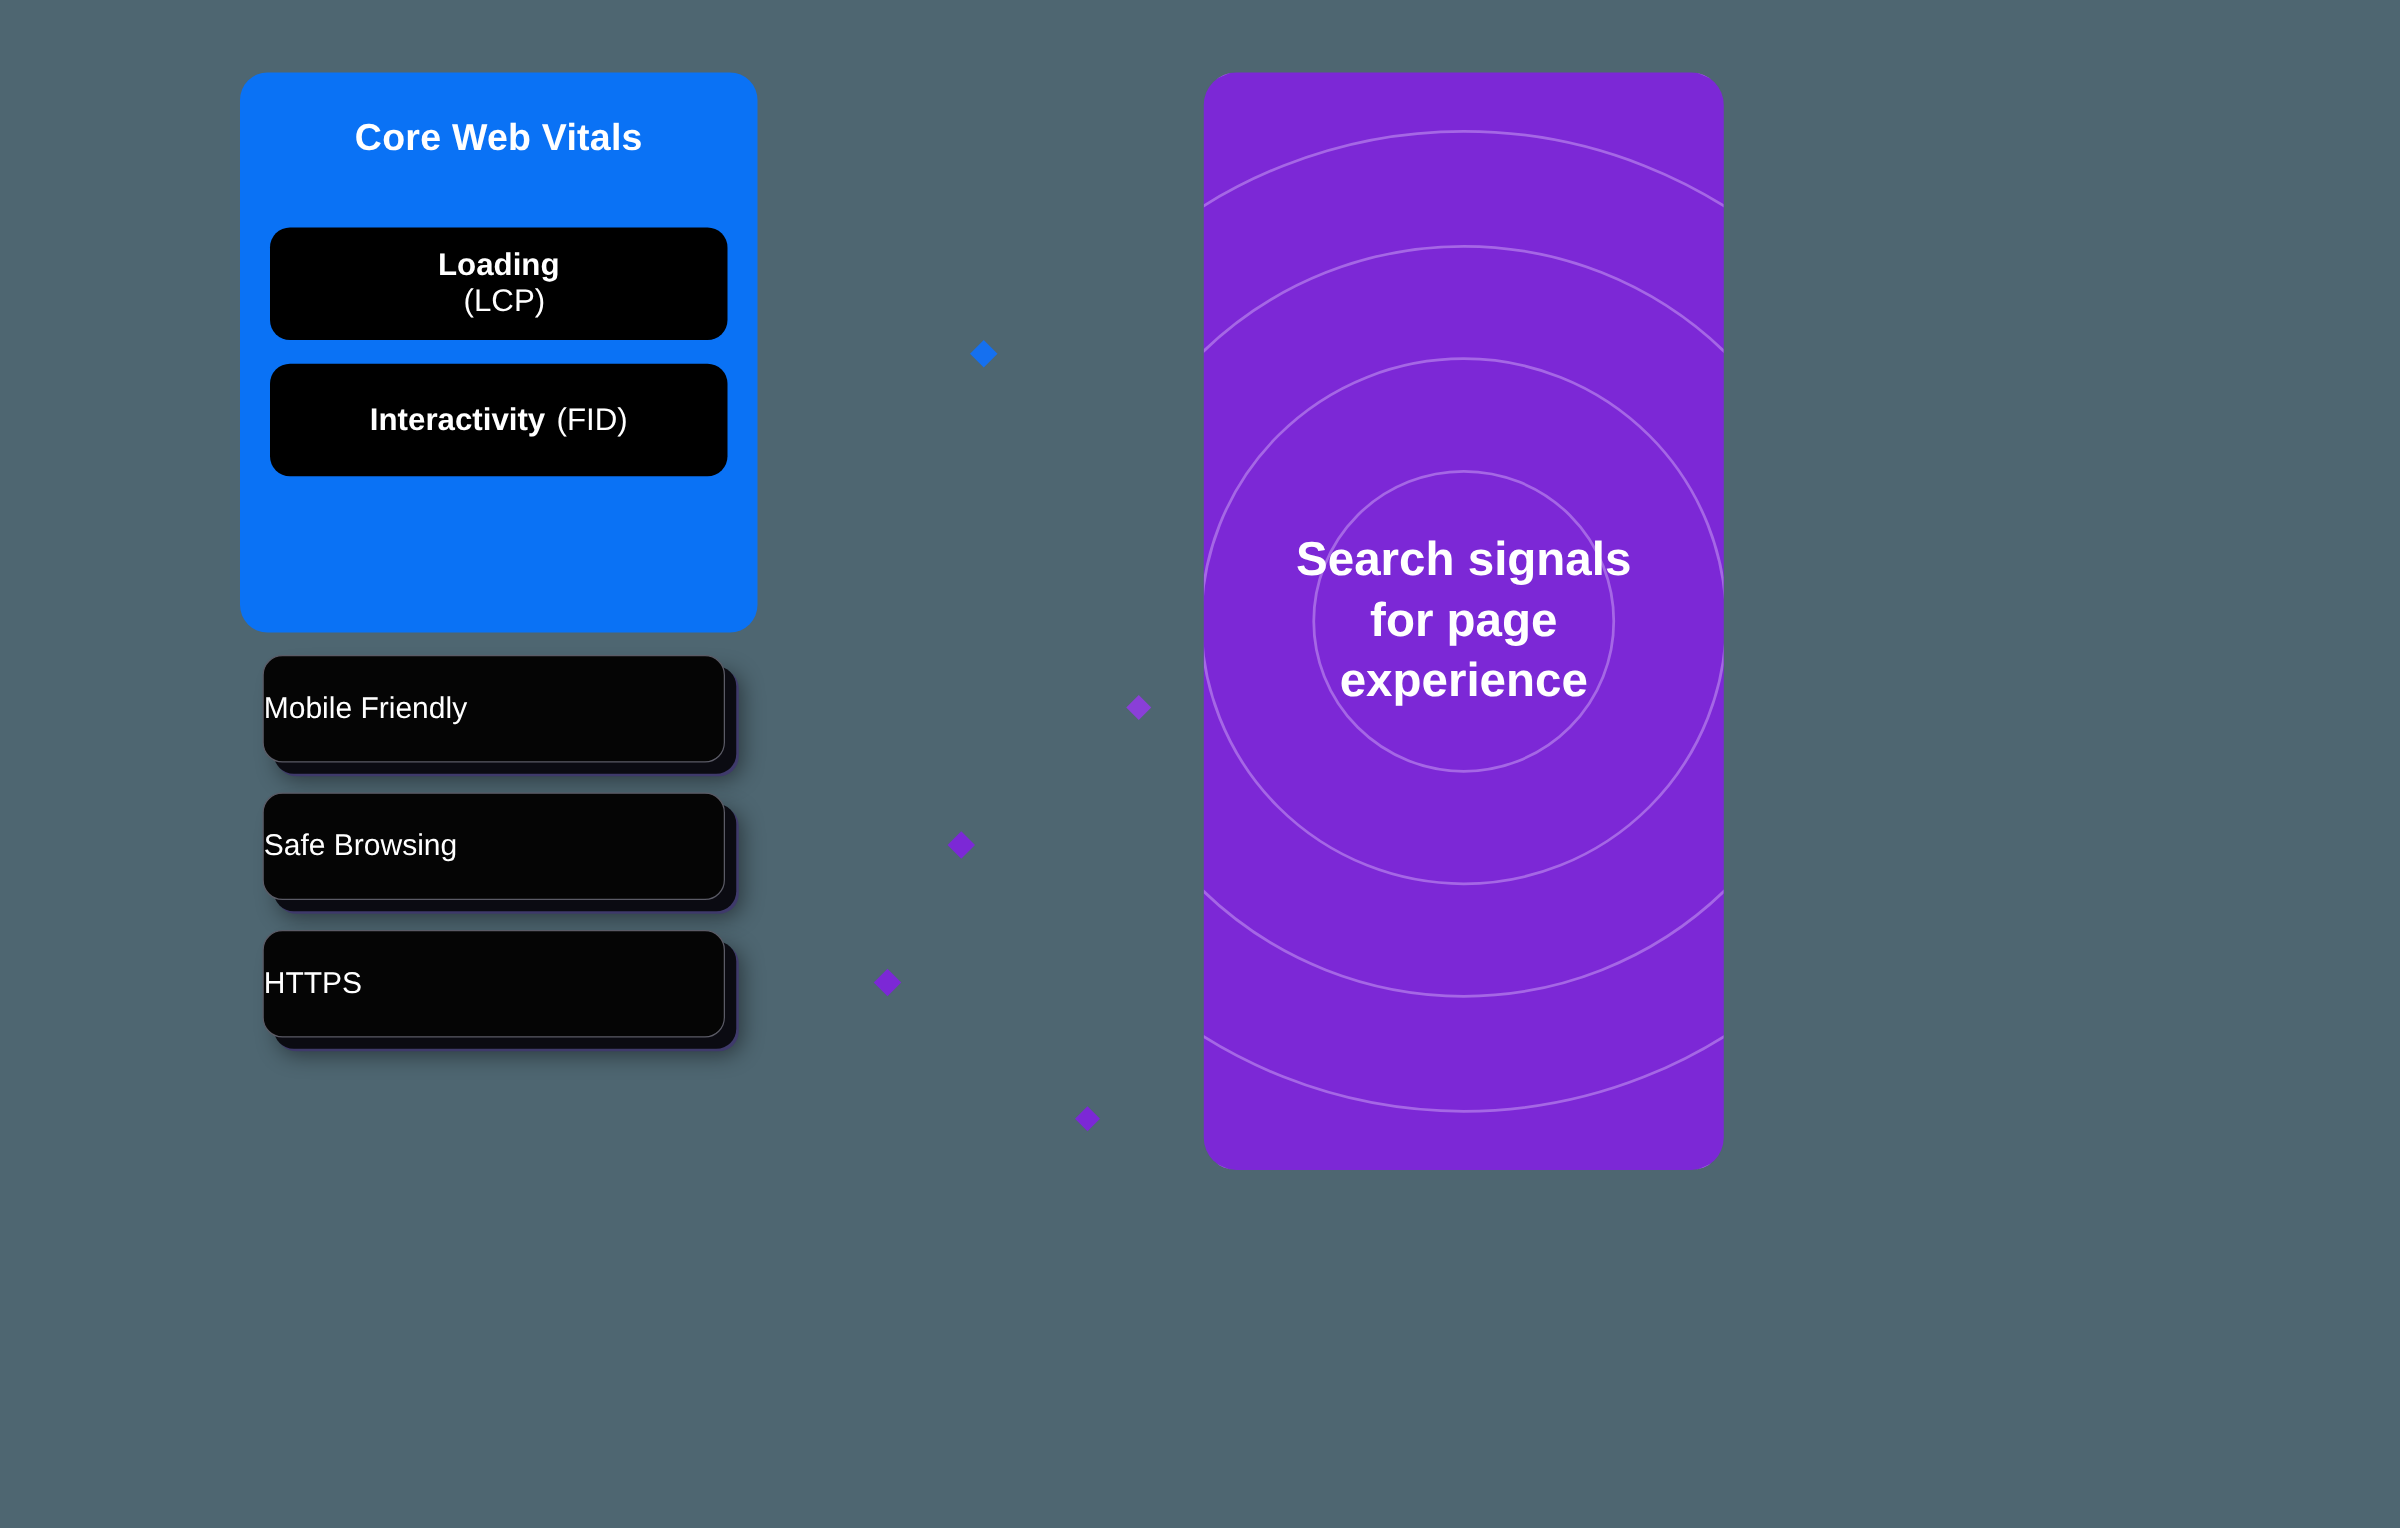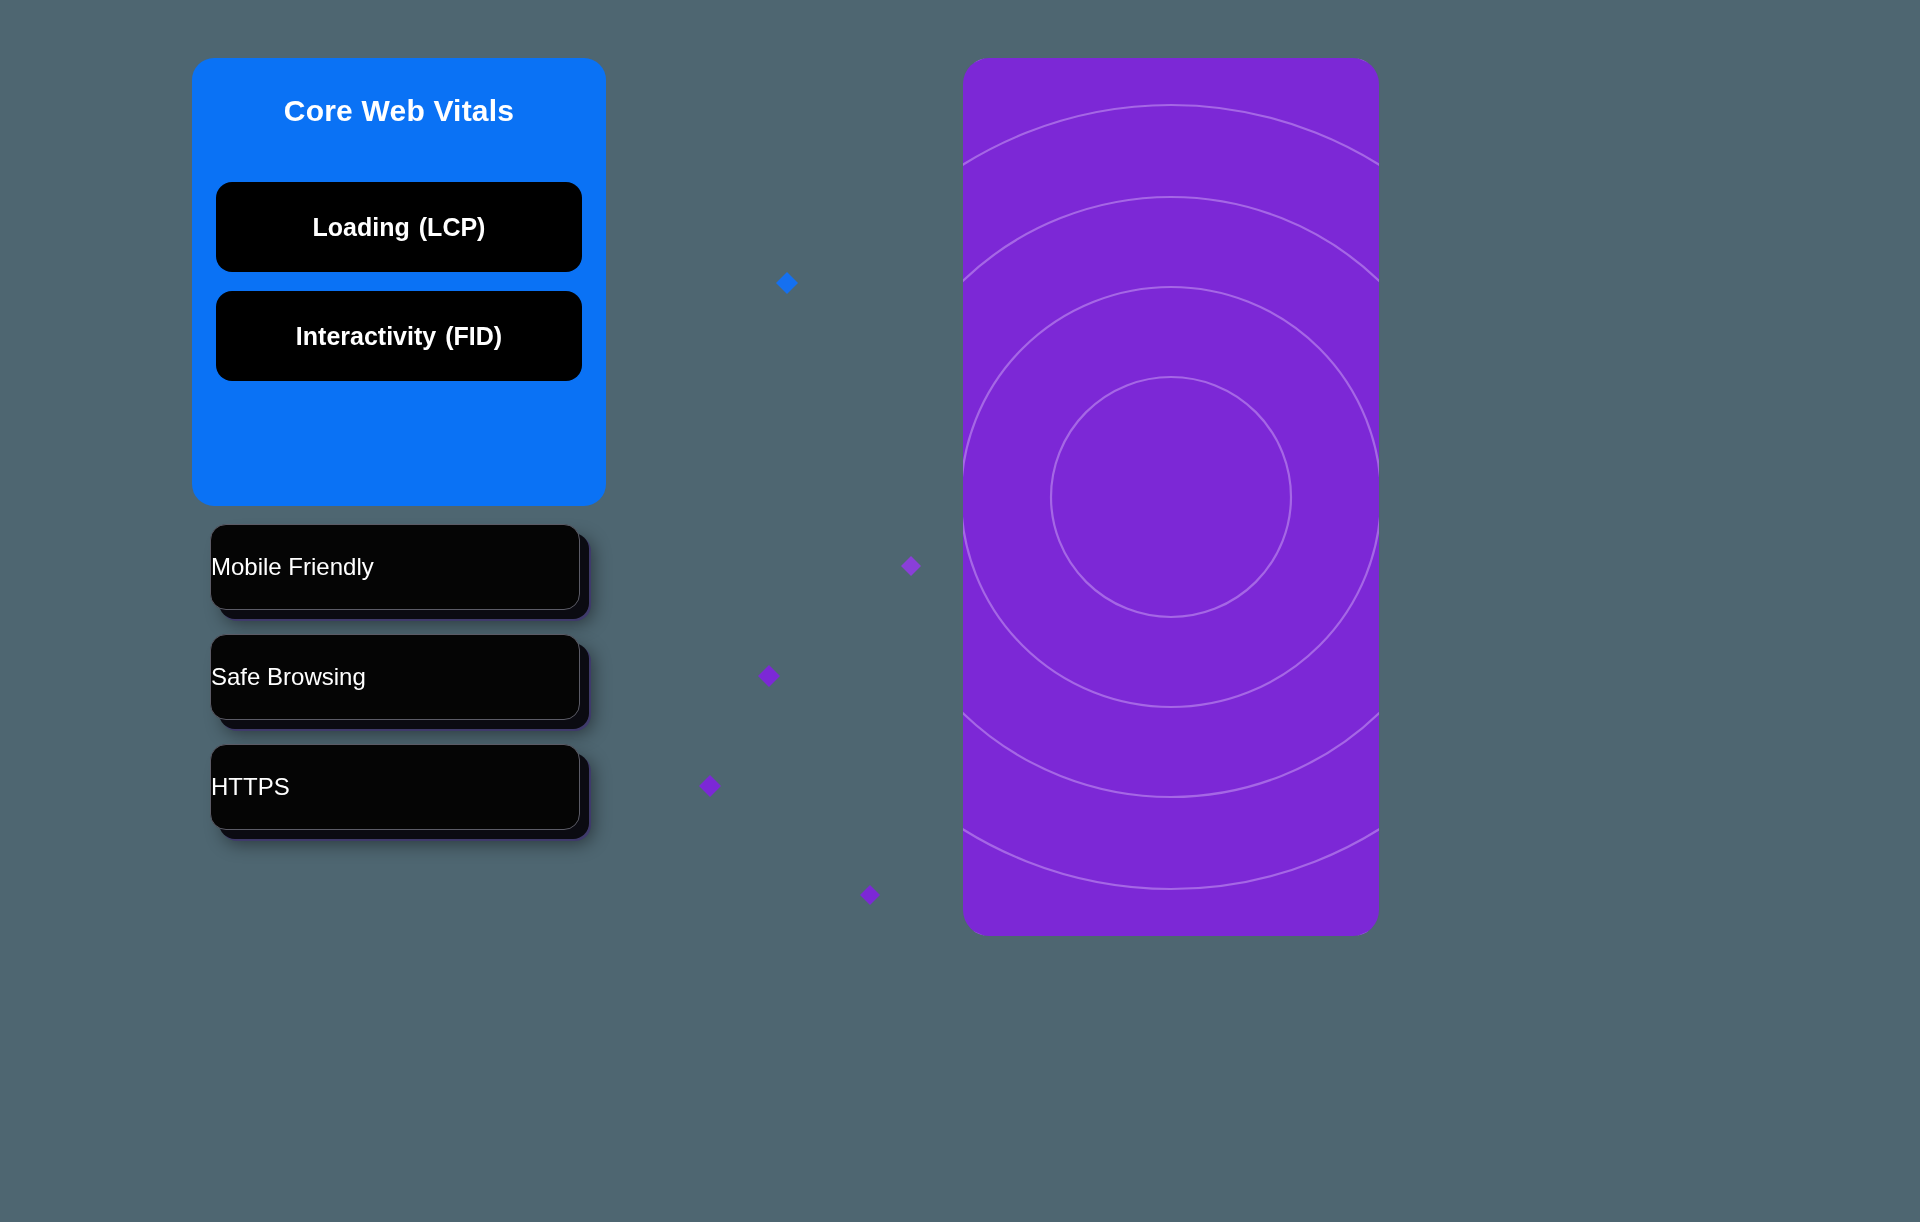--- a/index.html
+++ b/index.html
@@ -57,22 +57,22 @@
     background: #000000;
     border-radius: 16px;
     display: flex;
     align-items: center;
     justify-content: center;
     color: #ffffff;
     font-size: 25px;
     white-space: nowrap;
   }
   .cwv-metric .m-bold { font-weight: 700; }
-  .cwv-metric .m-reg  { font-weight: 700; margin-left: 9px; }
-  .cwv-m0 { top: 124px; }
+  .cwv-metric .m-reg  { font-weight: 400; margin-left: 9px; }
+  .cwv-m0 { top: 124px; flex-direction: column; }
   .cwv-m1 { top: 233px; }
   .cwv-m2 { top: 342px; }
 
   
   .signal-box {
     position: absolute;
     left: 210px;
     width: 368px;
     height: 84px;
     background: #050505;
@@ -206,15 +206,20 @@
   <div class="purple-panel">
     <svg class="rings" viewBox="0 0 416 878" preserveAspectRatio="none">
       <g fill="none" stroke="#ad72e8" stroke-width="2.2" opacity="0.85">
         <circle cx="208" cy="439" r="120"></circle>
         <circle cx="208" cy="439" r="210"></circle>
         <circle cx="208" cy="439" r="300"></circle>
         <circle cx="208" cy="439" r="392"></circle>
         <circle cx="208" cy="439" r="478"></circle>
       </g>
     </svg>
+    <div class="panel-text">
+      <div>Search signals</div>
+      <div>for page</div>
+      <div>experience</div>
+    </div>
   </div>
 
 </div>
 
 </body></html>

